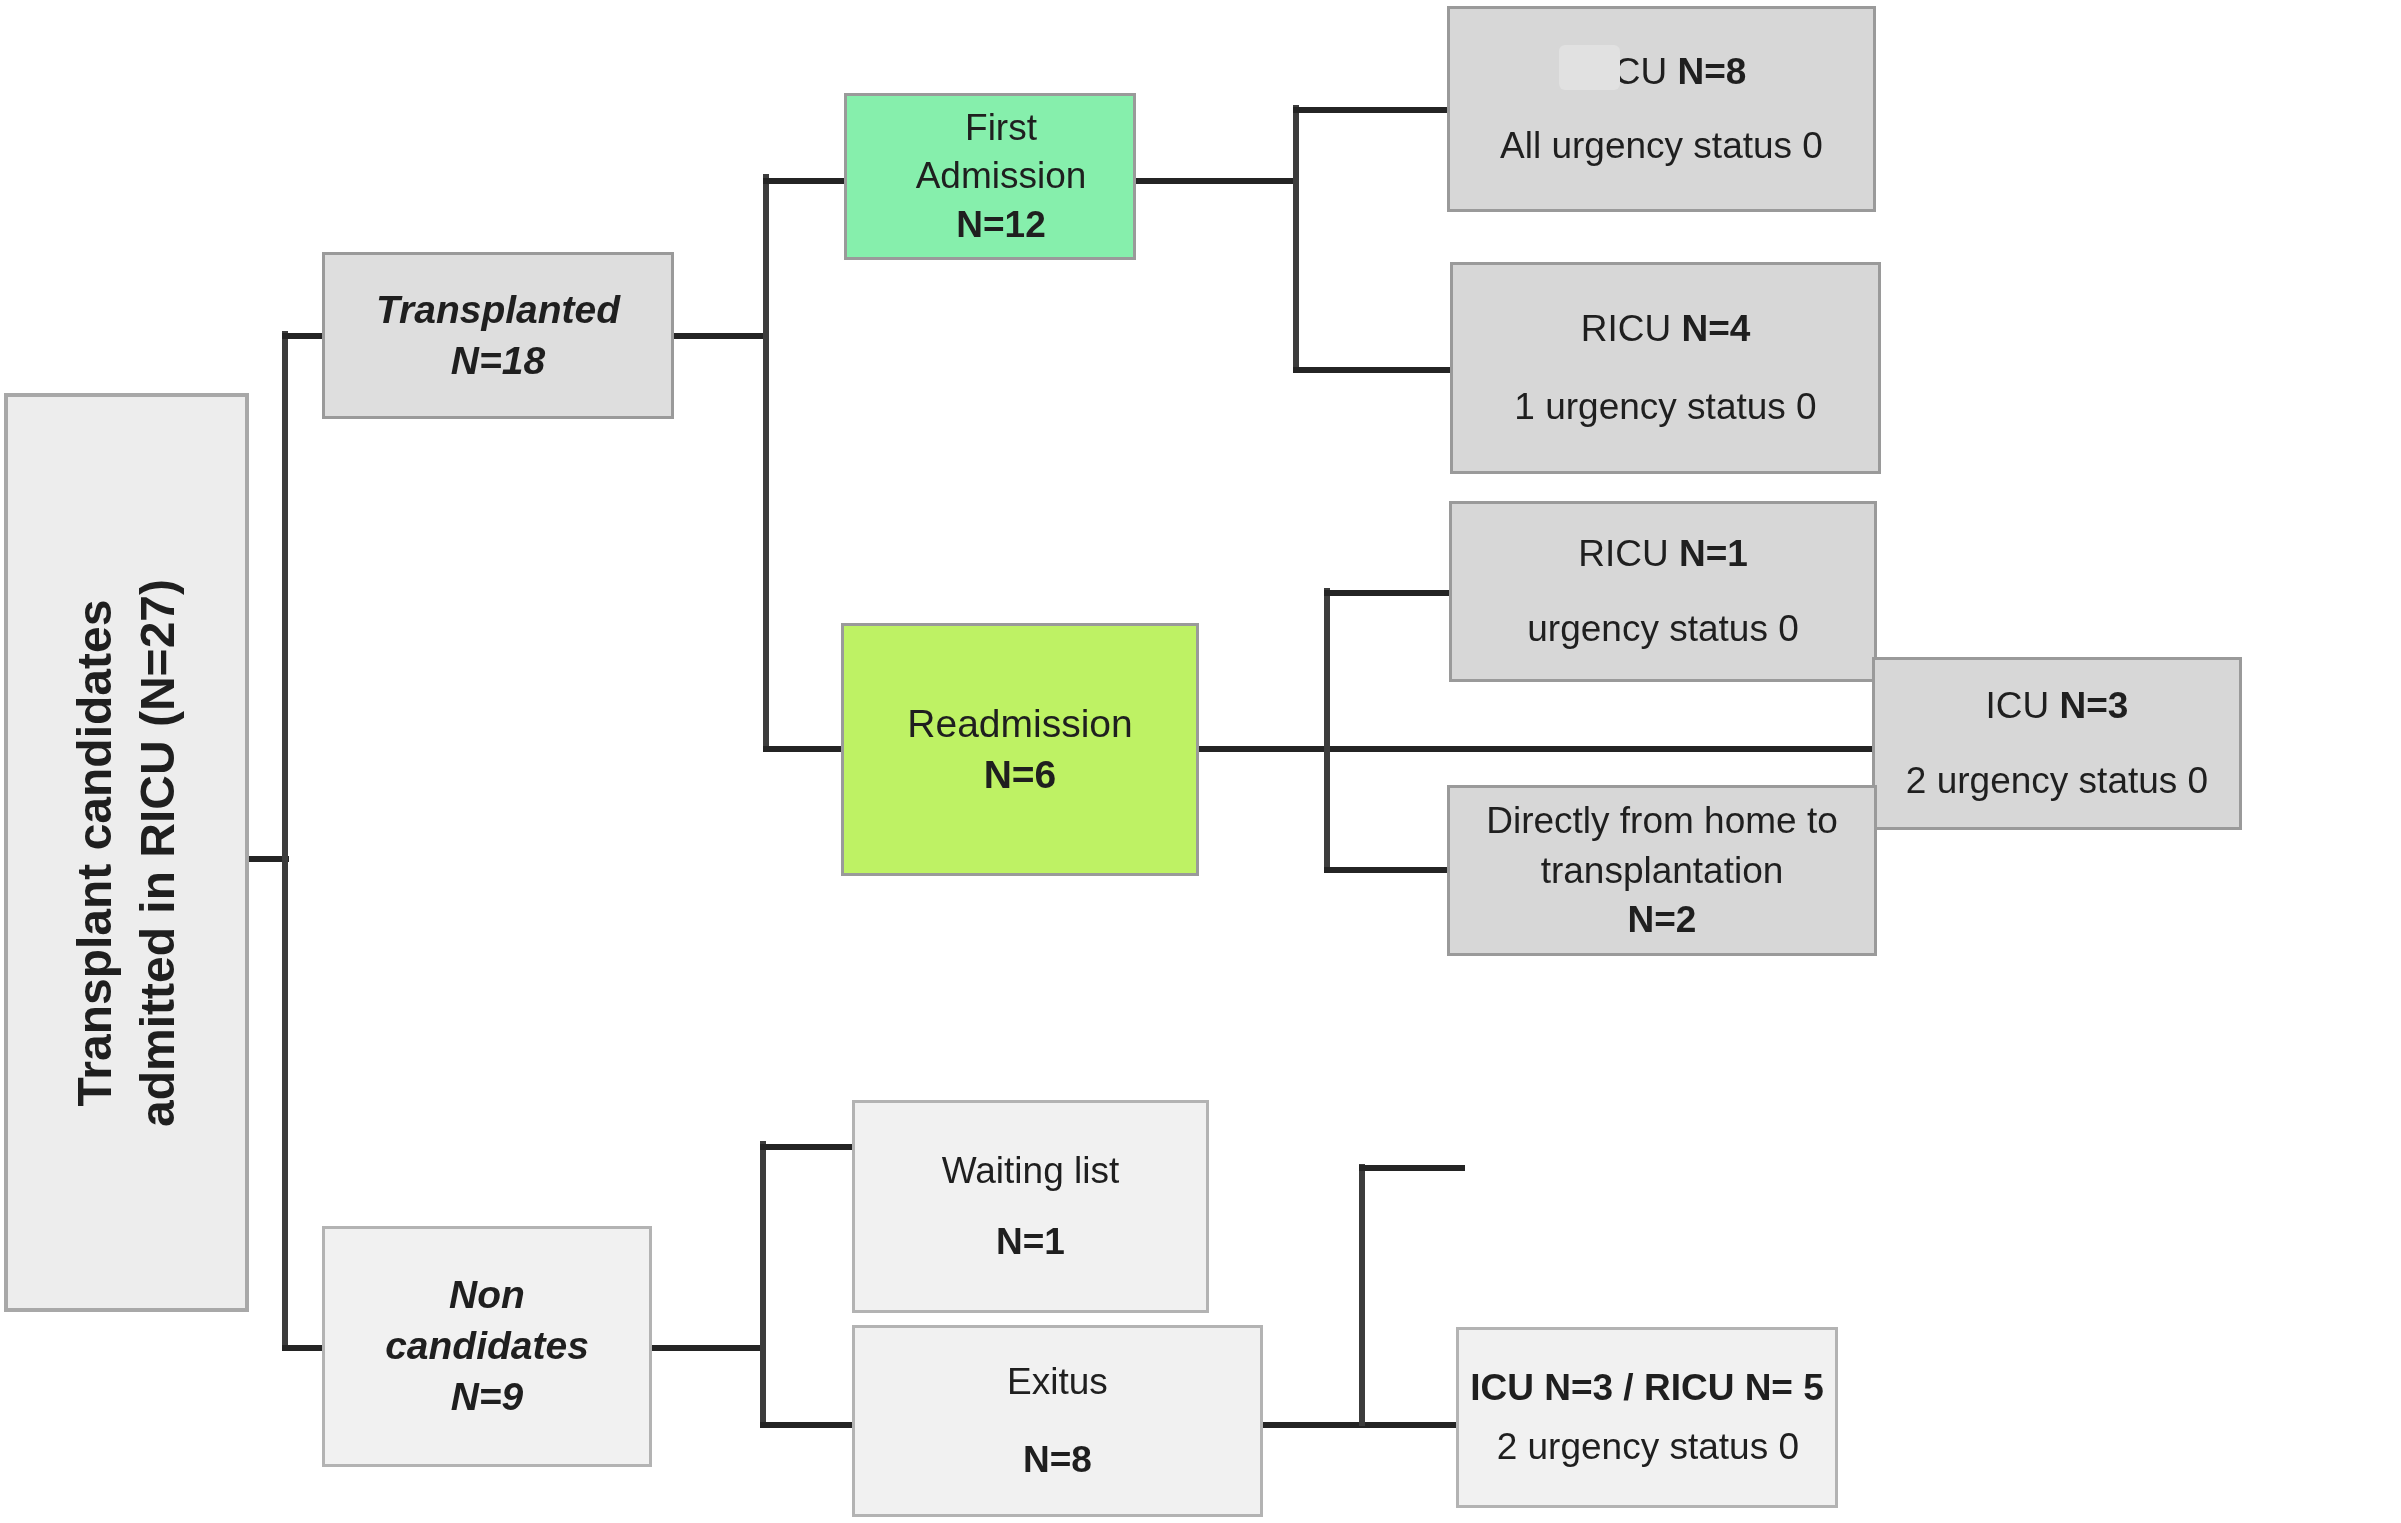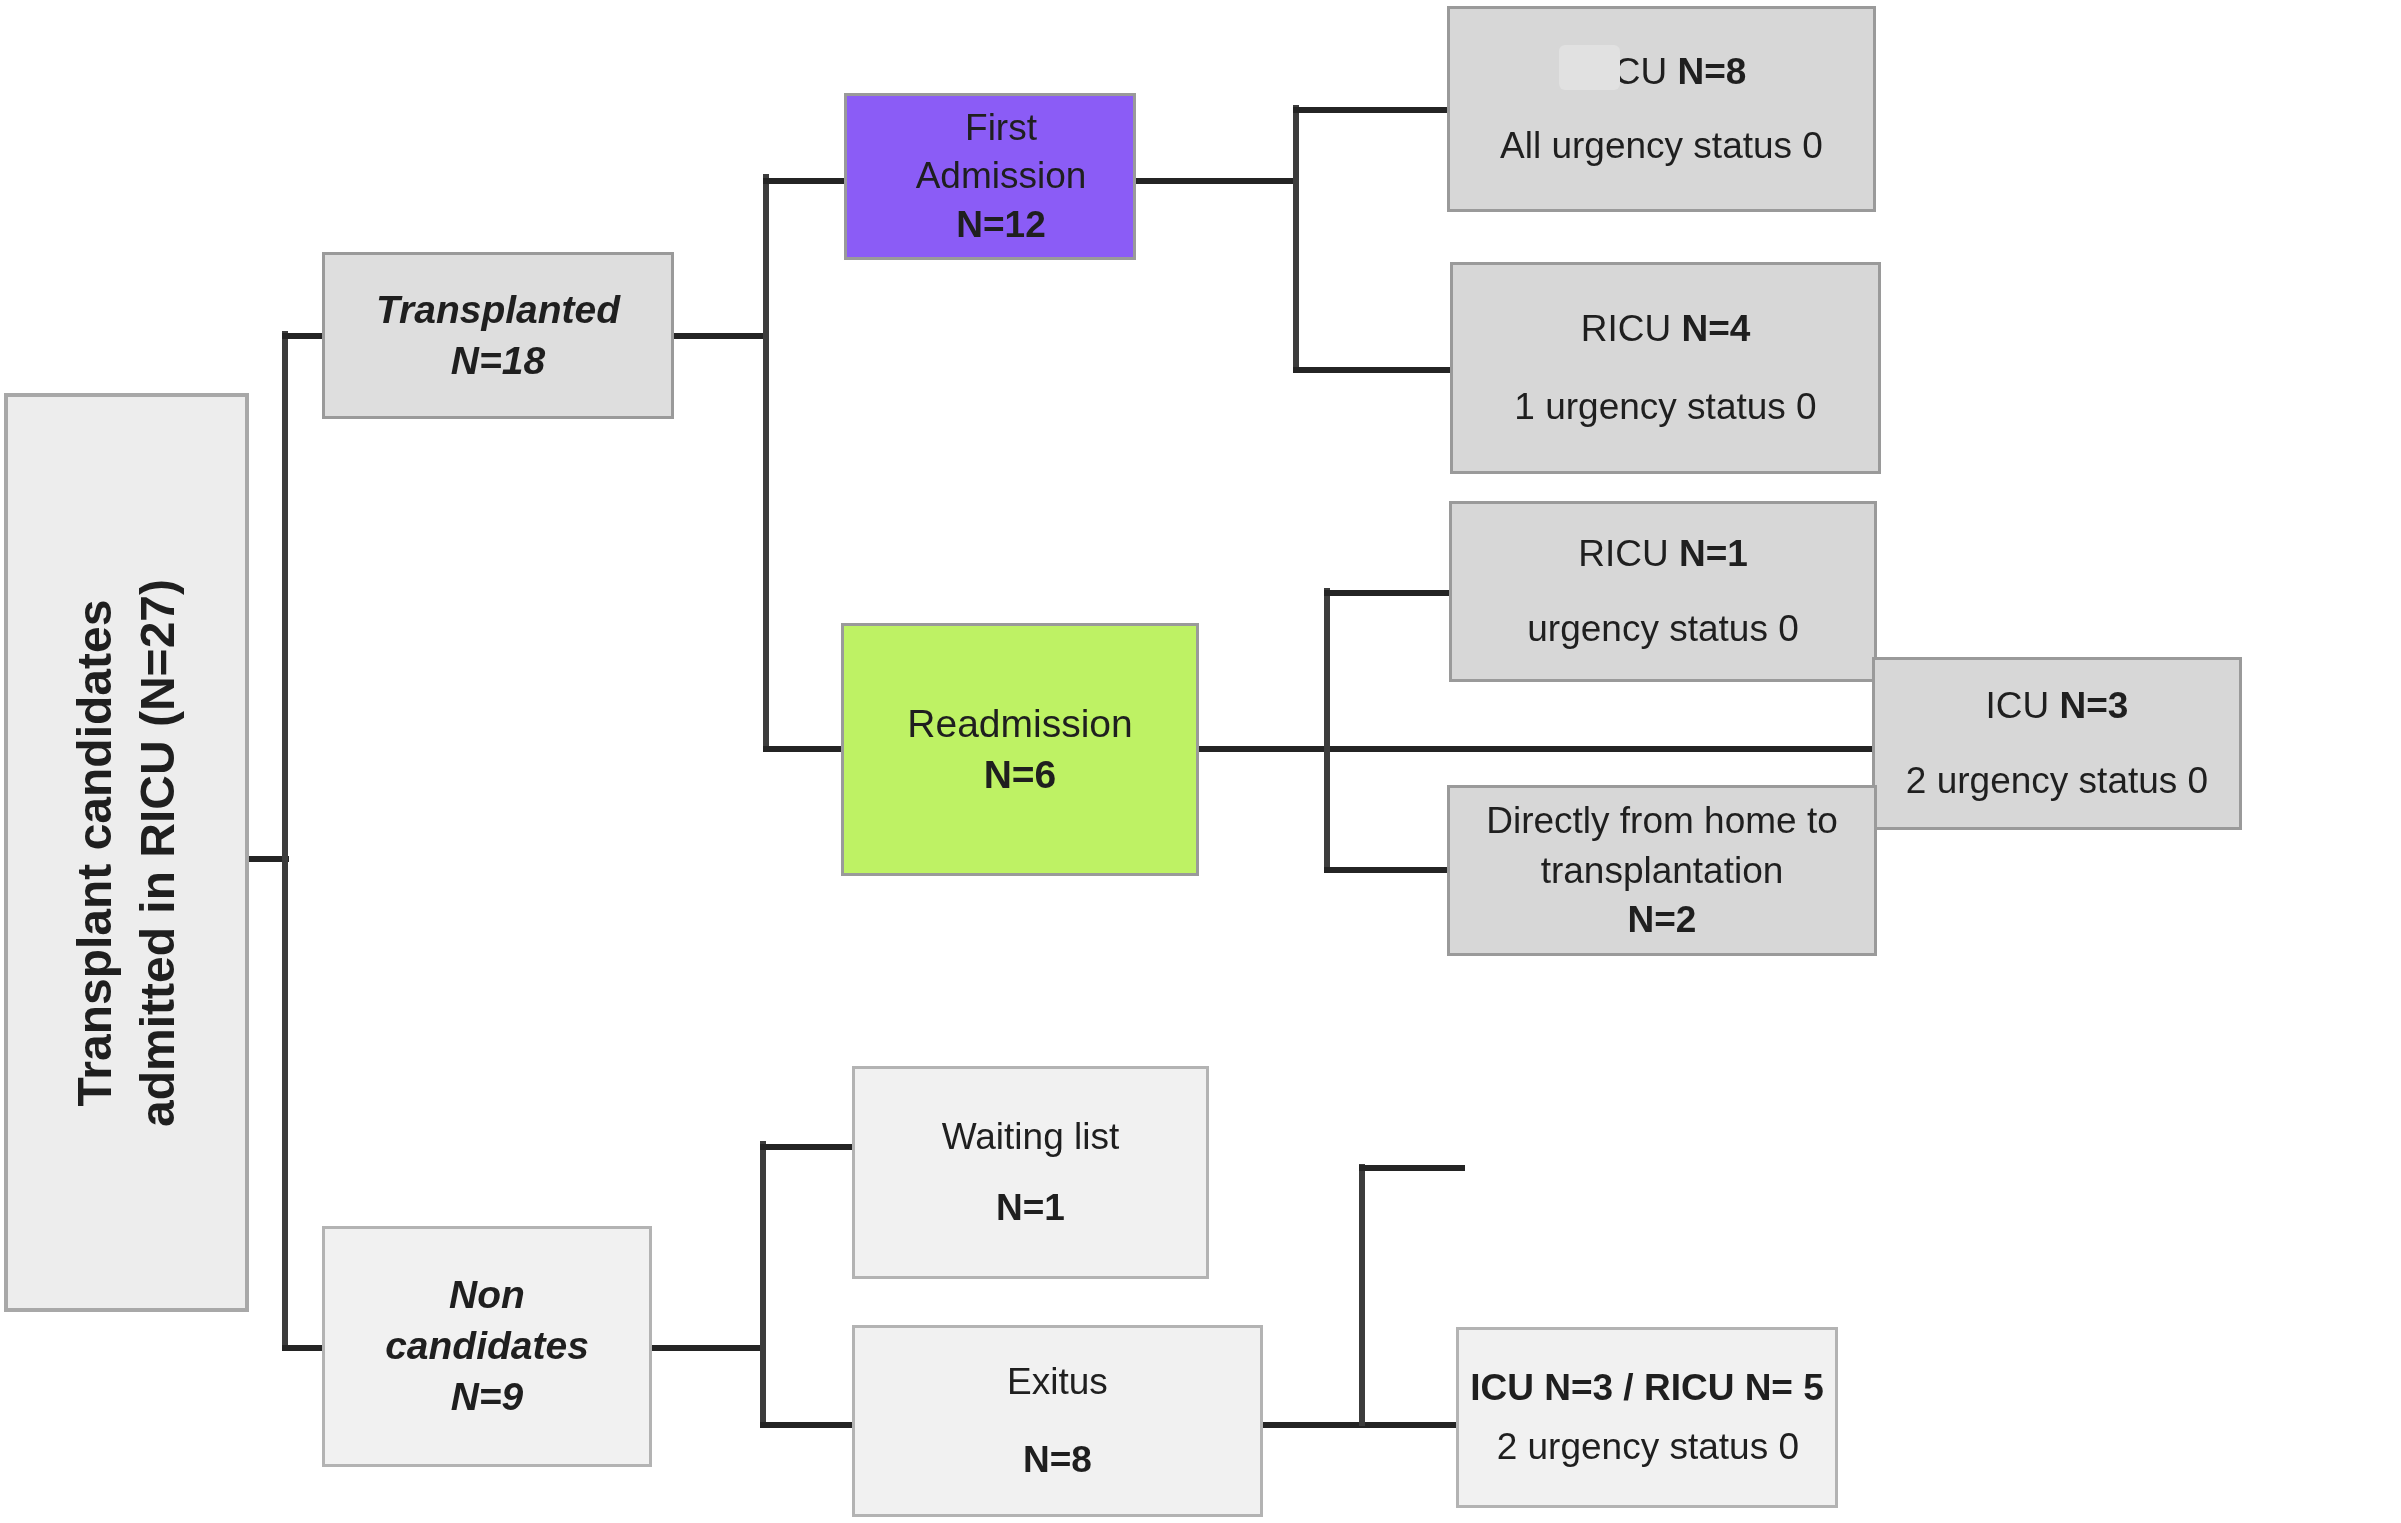--- a/index.html
+++ b/index.html
@@ -18,21 +18,21 @@
     align-items:center;justify-content:center;
     text-align:center;
     border:3.9px solid #9a9a9a;
     font-size:37px;line-height:1.3;
   }
   .box .n{font-weight:bold;}
   .bold{font-weight:bold;}
   
   .fill-root{background:#ededed;border-color:#a8a8a8;border-width:4.7px;}
   .fill-mid{background:#dedede;align-items:center;}
-  .fill-dark1{background:#8b5cf6;padding-left:22px;}
+  .fill-dark1{background:#86efac;padding-left:22px;}
   .fill-dark2{background:#bef264;}
   .fill-gray{background:#d7d7d7;}
   .fill-light{background:#f1f1f1;border-color:#b3b3b3;}
   
   #root-box{left:3.9px;top:393px;width:245px;height:919px;}
   #root-box .rot{
     position:absolute;left:50%;top:50%;
     width:896px;height:234px;
     transform:translate(-50%,-50%) rotate(-90deg);
     display:flex;flex-direction:column;align-items:center;justify-content:center;
@@ -40,21 +40,21 @@
   }
   #transplanted-box{left:322px;top:252px;width:352px;height:167px;font-weight:bold;font-style:italic;font-size:39px;}
   #first-admission-box{left:844px;top:93px;width:292px;height:167px;}
   #ricu8-box{left:1447px;top:6.2px;width:429px;height:206px;gap:26.5px;}
   #ricu4-box{left:1450px;top:262px;width:431px;height:212px;gap:30px;}
   #readmission-box{left:841px;top:623px;width:358px;height:253px;font-size:39px;}
   #ricu1-box{left:1449px;top:501px;width:428px;height:181px;gap:26.5px;}
   #icu3-box{left:1872px;top:657px;width:370px;height:173px;gap:26.5px;}
   #directly-box{left:1447px;top:785px;width:430px;height:171px;line-height:1.35;}
   #non-transplanted-box{left:322px;top:1226px;width:330px;height:241px;font-weight:bold;font-style:italic;font-size:39px;}
-  #waiting-box{left:852px;top:1066px;width:357px;height:213px;gap:23.4px;}
+  #waiting-box{left:852px;top:1100px;width:357px;height:213px;gap:23.4px;}
   #exitus-box{left:852px;top:1325px;width:411px;height:192px;gap:30px;}
   #ruledout-box{left:1460px;top:1042px;width:374px;height:243px;line-height:1.42;font-size:36px;}
   #icuricu-box{left:1456px;top:1327px;width:382px;height:181px;gap:11px;}
   #icuricu-box .note{align-self:flex-end;padding-right:36px;}
   
   #ricu8-patch{
     position:absolute;left:109px;top:36px;width:61px;height:45px;
     background:#e1e1e1;border-radius:6.2px;
   }
   

